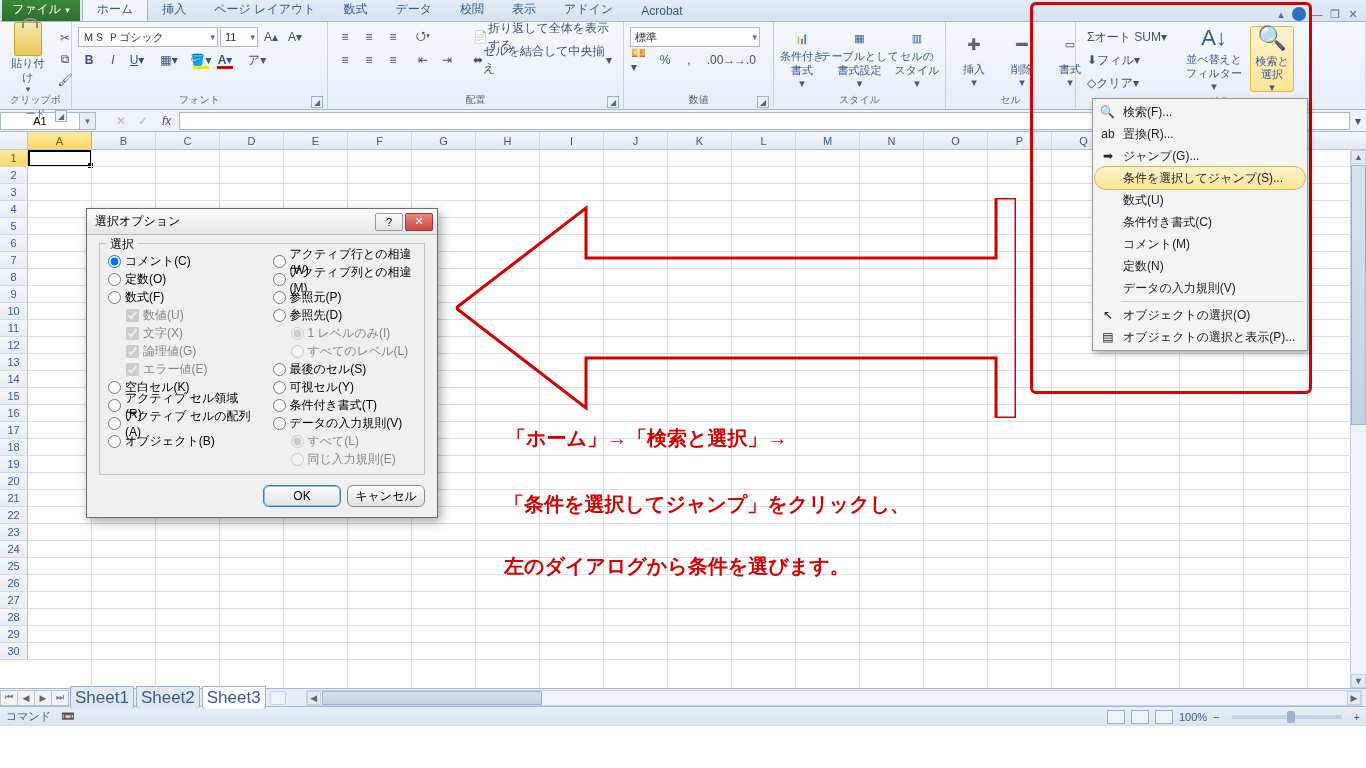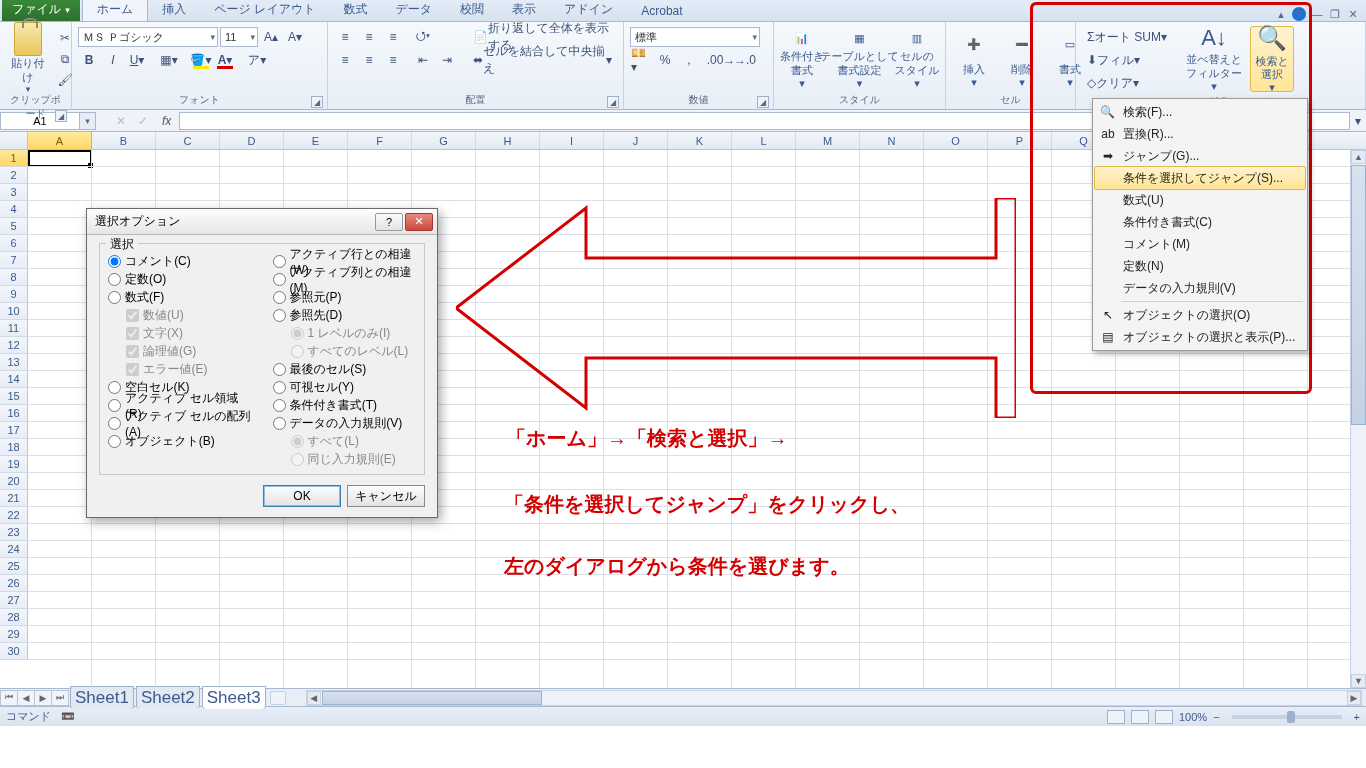--- a/index.html
+++ b/index.html
@@ -74,40 +74,40 @@
 .status-bar { display: flex; height: 20px; background: linear-gradient(#e8eef7,#d9e3ef); border-top: 1px solid #a7b8cf; align-items: center; padding: 0 6px; font-size: 11px; color: #3c5a8e; }
 .status-bar .right { margin-left: auto; display: flex; align-items: center; gap: 6px; }
 .view-btn { width: 18px; height: 14px; border: 1px solid #9fb2cb; background: #eef3fa; }
 .zoom-slider { width: 110px; height: 4px; background: #c5d2e3; position: relative; margin: 0 6px; }
 .zoom-slider .th { position: absolute; left: 50%; top: -4px; width: 8px; height: 12px; background: #9fb2cb; border-radius: 2px; }
 
 
 .dropdown { position: absolute; top: 98px; right: 58px; width: 216px; background: #f4f4f4; border: 1px solid #9b9b9b; box-shadow: 2px 3px 6px rgba(0,0,0,.3); padding: 2px; z-index: 30; }
 .dd-item { display: flex; align-items: center; height: 22px; font-size: 12px; padding-left: 28px; position: relative; color: #222; cursor: pointer; }
 .dd-item .ico { position: absolute; left: 4px; width: 18px; height: 18px; display: flex; align-items: center; justify-content: center; font-size: 12px; }
-.dd-item.hover { background: linear-gradient(#fff3cf,#ffe494); border: 1px solid #e0b84a; border-radius: 2px; margin: -1px; height: 24px; }
+.dd-item.hover { background: linear-gradient(#fff3cf,#ffe494); border: 1px solid #e0b84a; border-radius: 12px; margin: -1px; height: 24px; }
 .dd-sep { height: 1px; background: #cfcfcf; margin: 2px 2px 2px 26px; }
 
 
 .dialog { position: absolute; left: 86px; top: 208px; width: 352px; background: #f0f0f0; border: 1px solid #6b6b6b; box-shadow: 3px 4px 10px rgba(0,0,0,.35); z-index: 40; }
 .titlebar { height: 26px; background: linear-gradient(#fdfdfd,#e6e6e6); display: flex; align-items: center; padding: 0 4px 0 8px; font-size: 12px; border-bottom: 1px solid #b8b8b8; }
 .titlebar .btns { margin-left: auto; display: flex; gap: 2px; }
 .titlebar .tb { width: 28px; height: 18px; border: 1px solid #9a9a9a; border-radius: 2px; display: flex; align-items: center; justify-content: center; font-size: 11px; background: linear-gradient(#fafafa,#e2e2e2); }
 .titlebar .tb.close { background: linear-gradient(#e98a7e,#c94a3a); color: #fff; border-color: #a33; }
 .dlg-body { padding: 8px 12px 10px 12px; font-size: 12px; }
 .group-box { border: 1px solid #c8c8c8; padding: 8px 8px 6px 8px; position: relative; }
 .group-box .legend { position: absolute; top: -8px; left: 6px; background: #f0f0f0; padding: 0 4px; font-size: 12px; }
 .radio-cols { display: flex; gap: 21px; }
 .rcol { flex: 1; }
 .ritem { display: flex; align-items: center; height: 18px; font-size: 12px; gap: 4px; }
 .ritem input { margin: 0; }
 .ritem.indent { padding-left: 18px; }
 .ritem.disabled { color: #888; }
 .dlg-buttons { display: flex; justify-content: flex-end; gap: 6px; margin-top: 10px; }
-.dlg-buttons button { width: 78px; height: 22px; font-size: 12px; border: 1px solid #8a8a8a; background: linear-gradient(#fdfdfd,#e3e3e3); border-radius: 0; cursor: pointer; }
+.dlg-buttons button { width: 78px; height: 22px; font-size: 12px; border: 1px solid #8a8a8a; background: linear-gradient(#fdfdfd,#e3e3e3); border-radius: 6px; cursor: pointer; }
 .dlg-buttons button.default { border: 1px solid #3c7fb1; box-shadow: 0 0 0 1px #8ebce3 inset; }
 
 
 .red-rect { position: absolute; border: 3px solid #d40000; border-radius: 6px; z-index: 20; pointer-events: none; }
 .red-text { position: absolute; color: #d40000; font-size: 20px; font-weight: bold; z-index: 20; line-height: 1.4; }
 .arrow-svg { position: absolute; z-index: 19; }
 
 .u { text-decoration: underline; }
 </style>
 </head>

